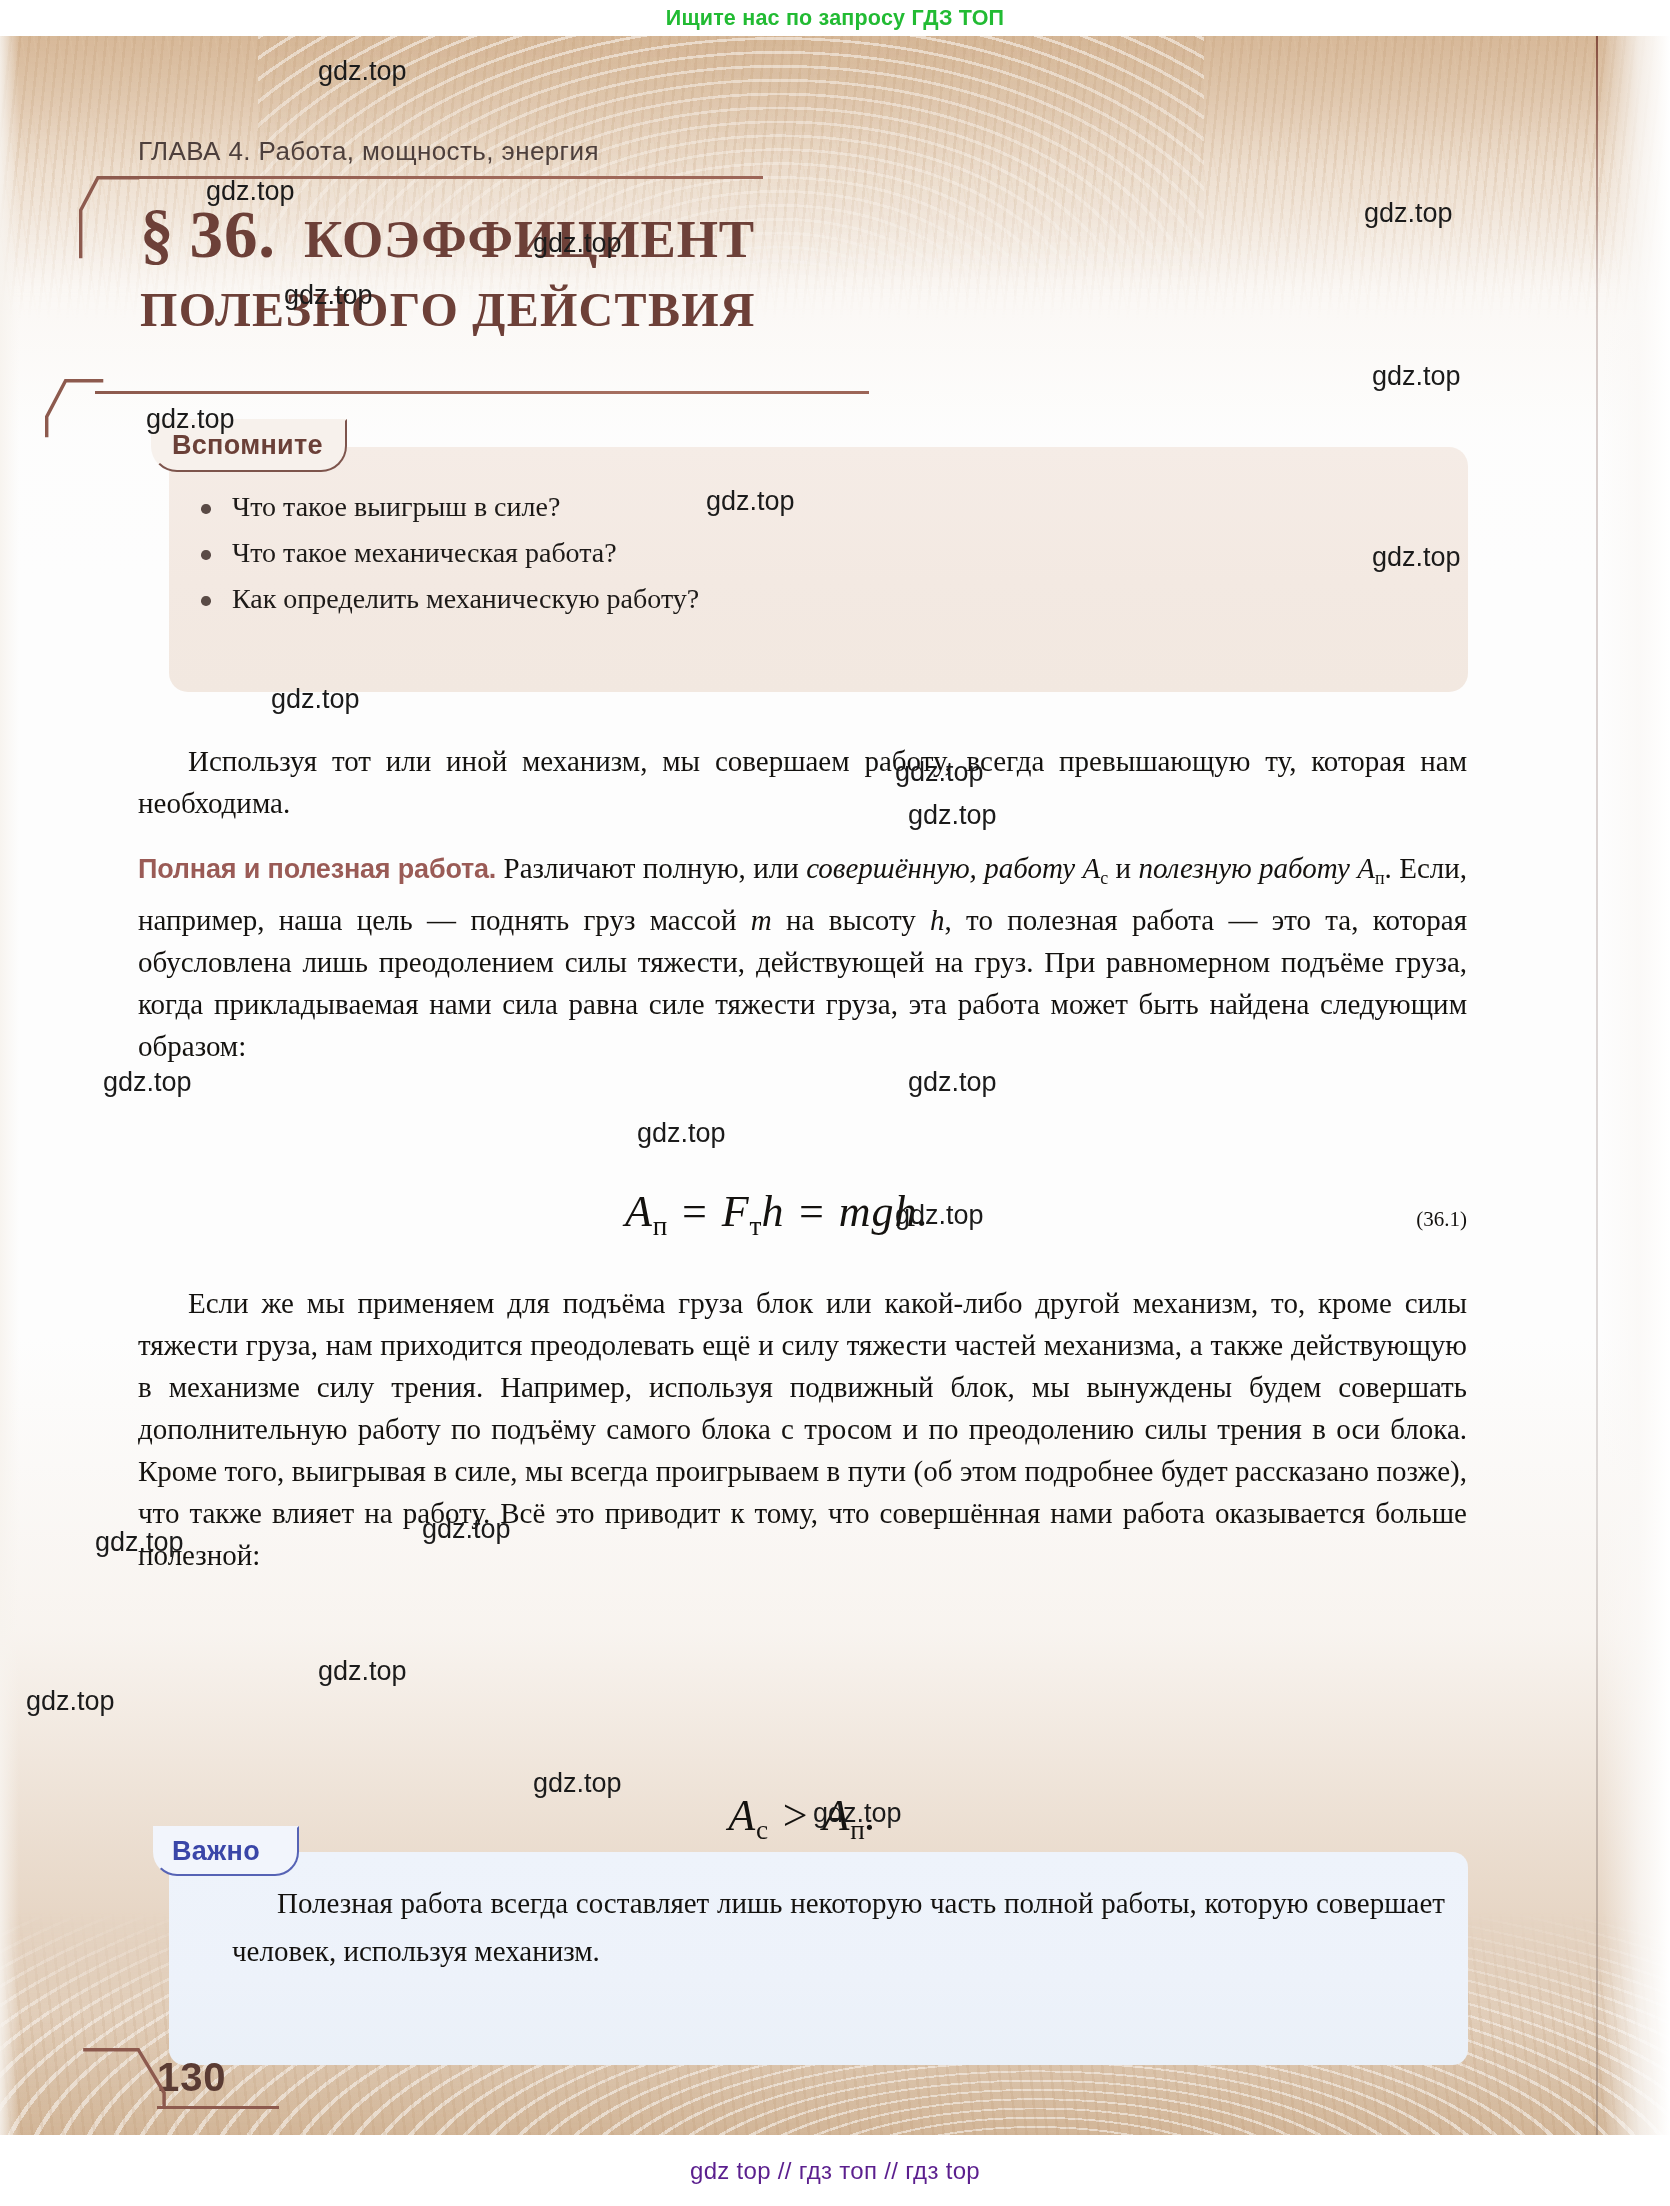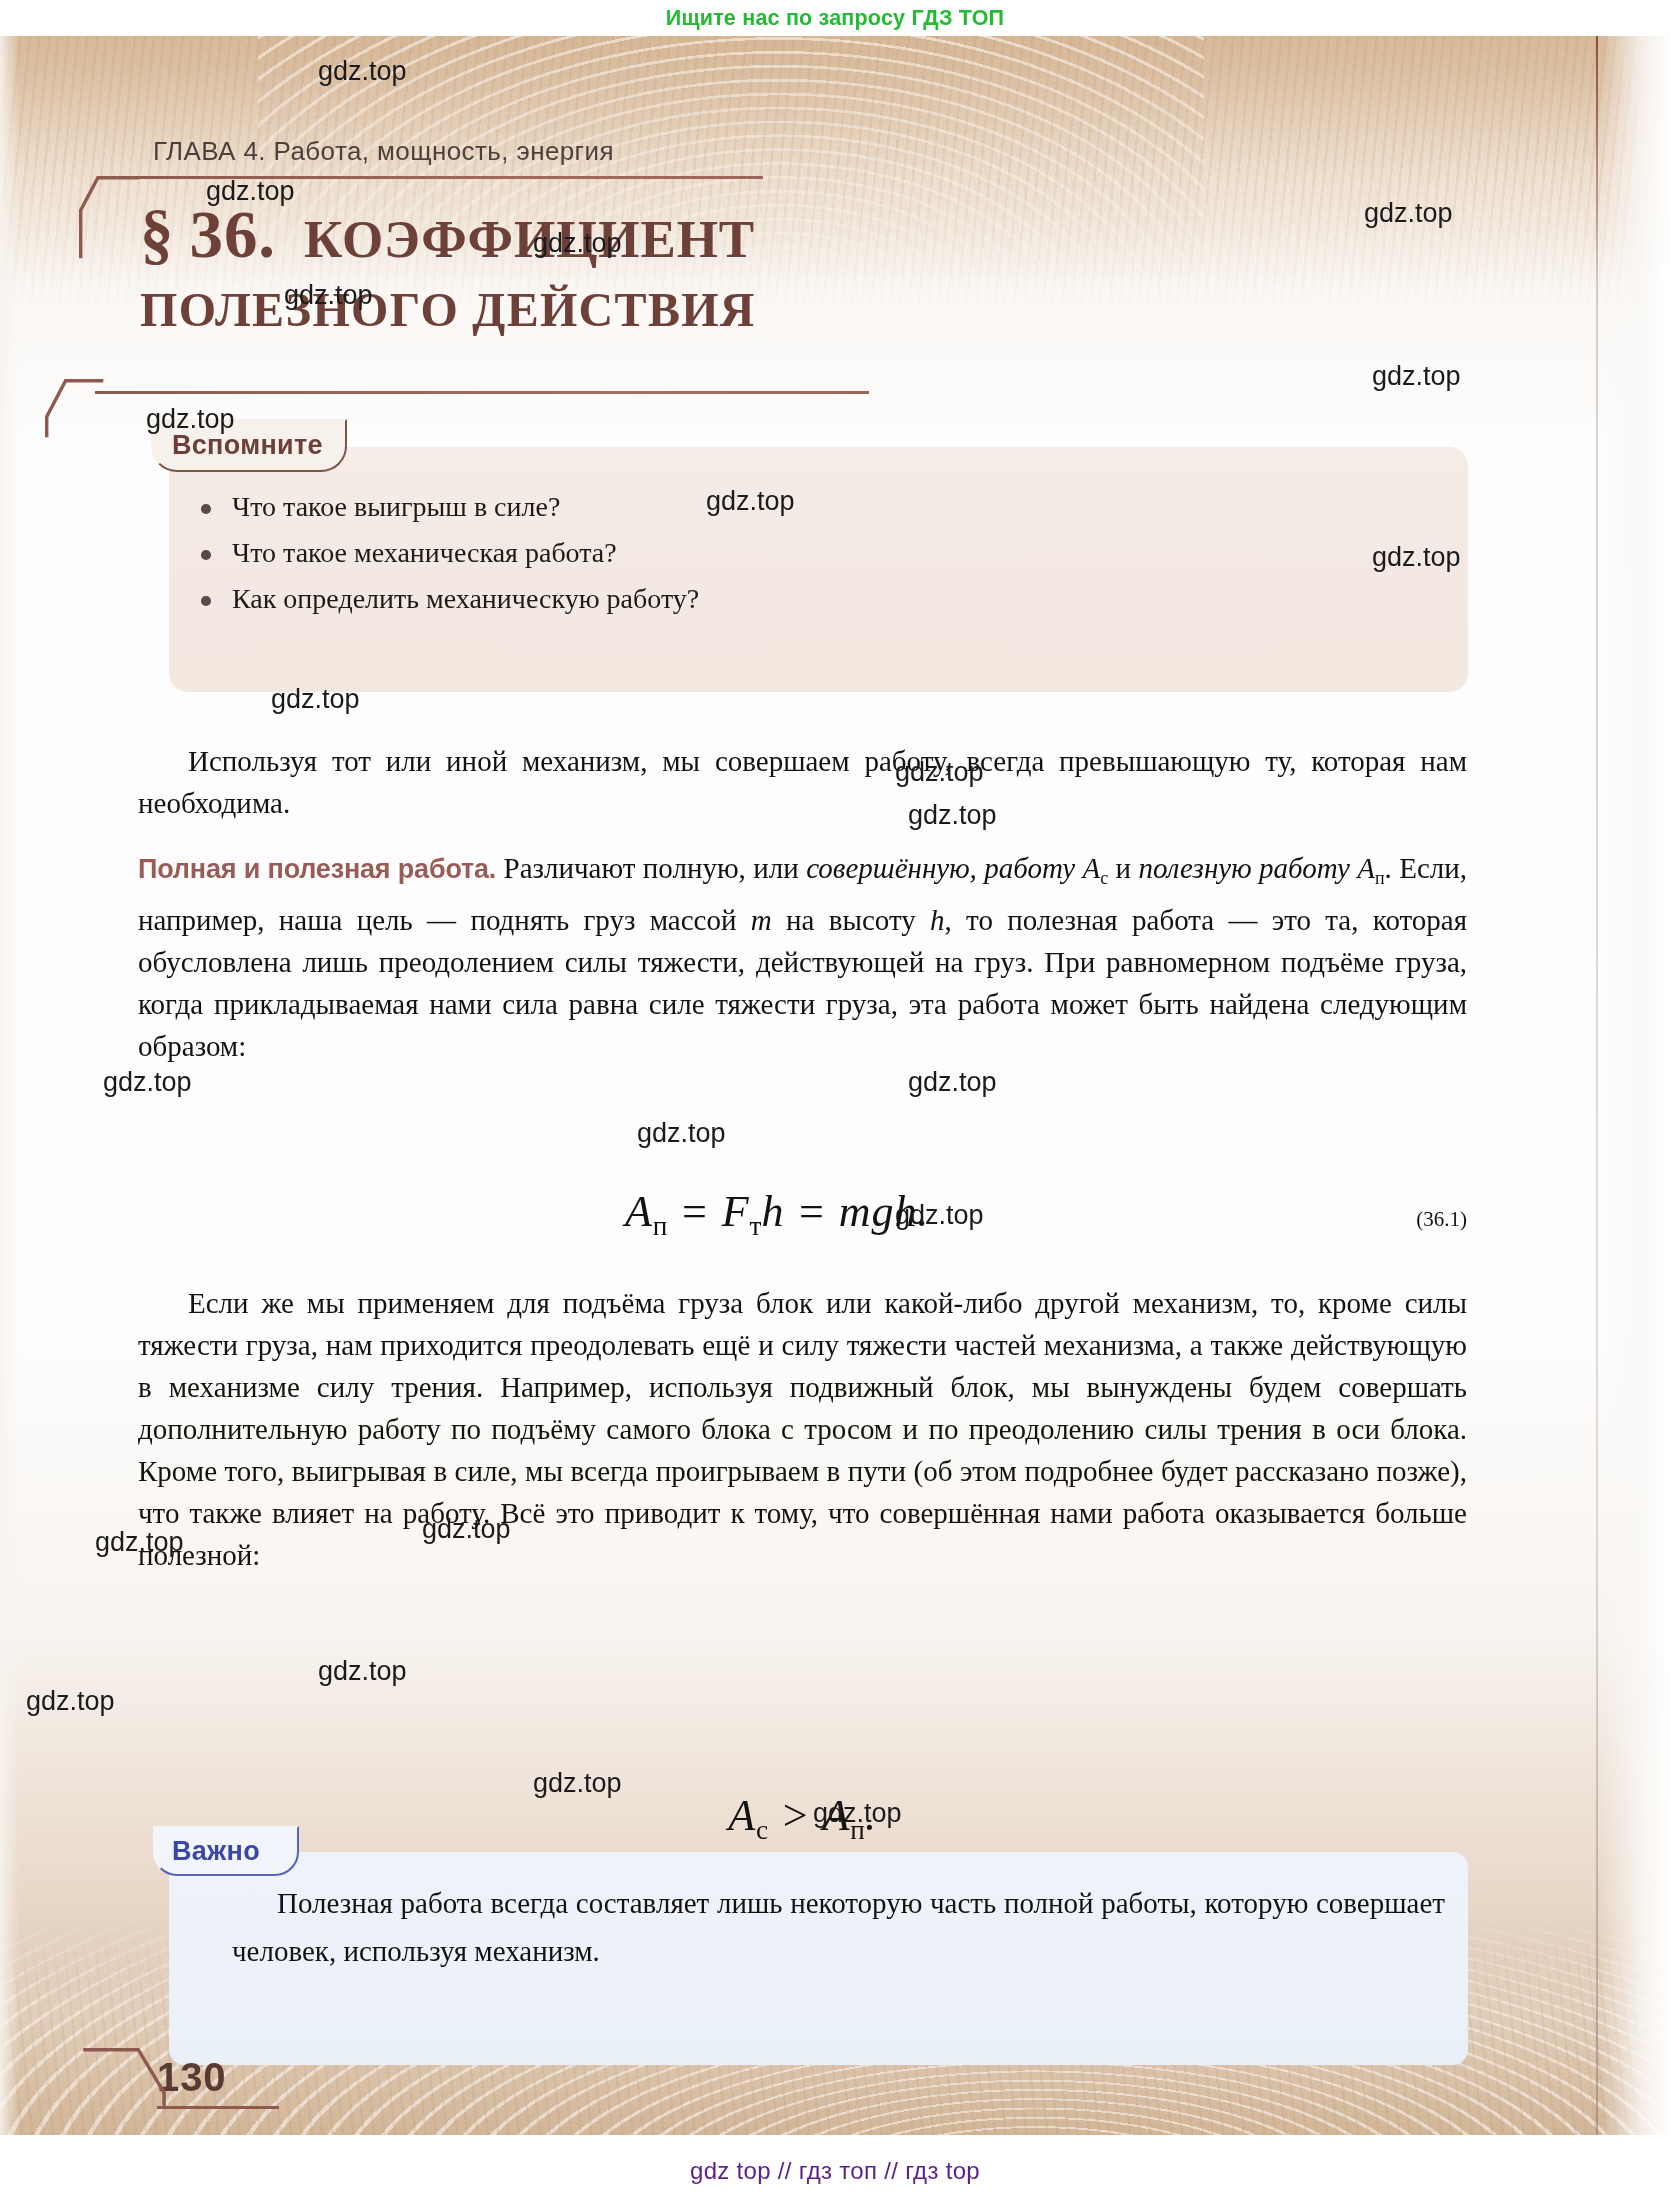--- a/index.html
+++ b/index.html
@@ -145,21 +145,20 @@
   .chapter-head {
     position: absolute;
     left: 138px;
     top: 136px;
     font-family: "Liberation Sans", sans-serif;
     font-size: 26px;
     letter-spacing: 0.4px;
     color: #4d3f3c;
     white-space: nowrap;
     z-index: 10;
-    margin-left: 15px;
   }
   .rule-under-chapter {
     position: absolute;
     left: 138px;
     top: 176px;
     width: 625px;
     height: 3.4px;
     background: linear-gradient(90deg, #8d5a4e 0%, #a0695a 60%, #9c6557 100%);
     z-index: 10;
   }

